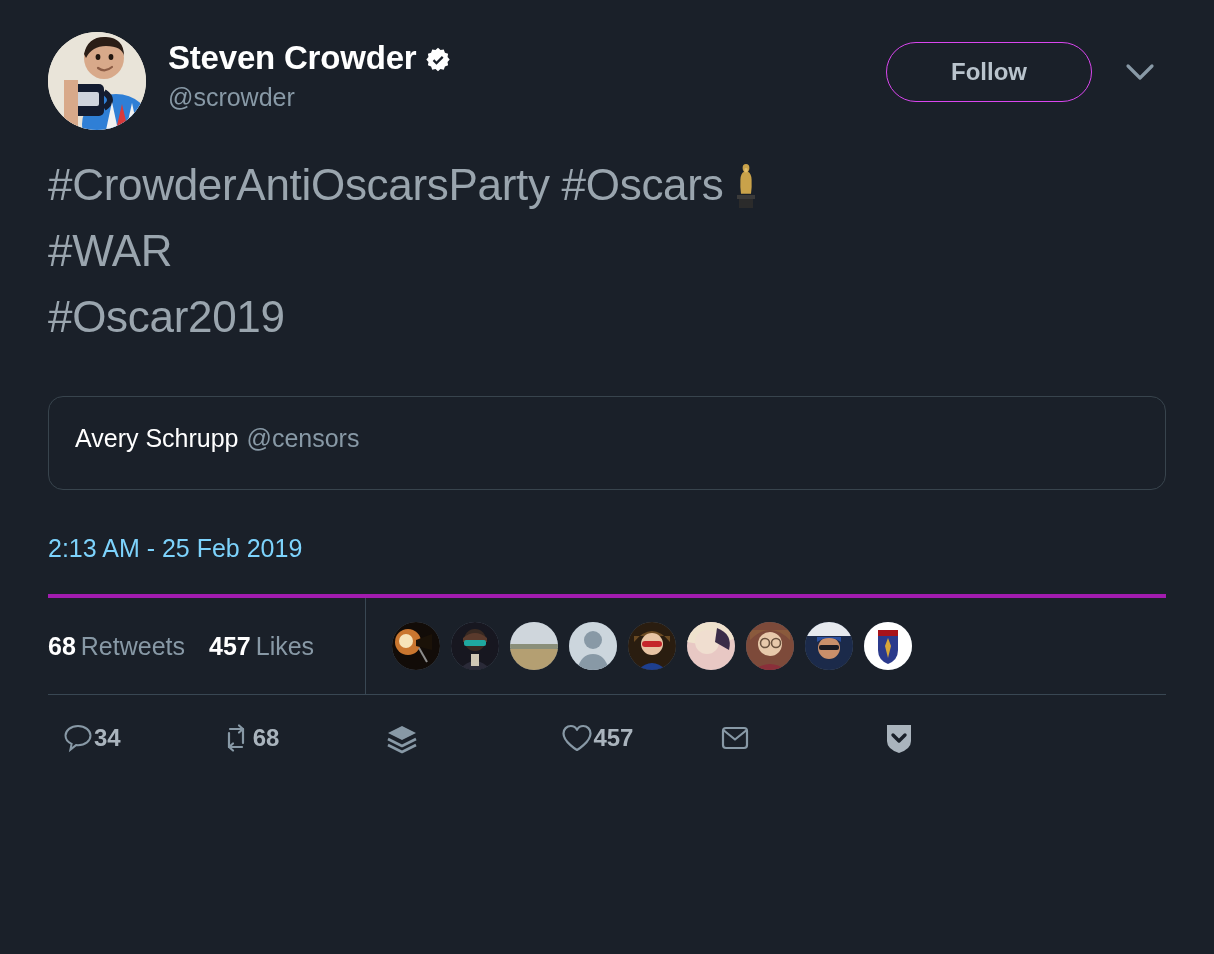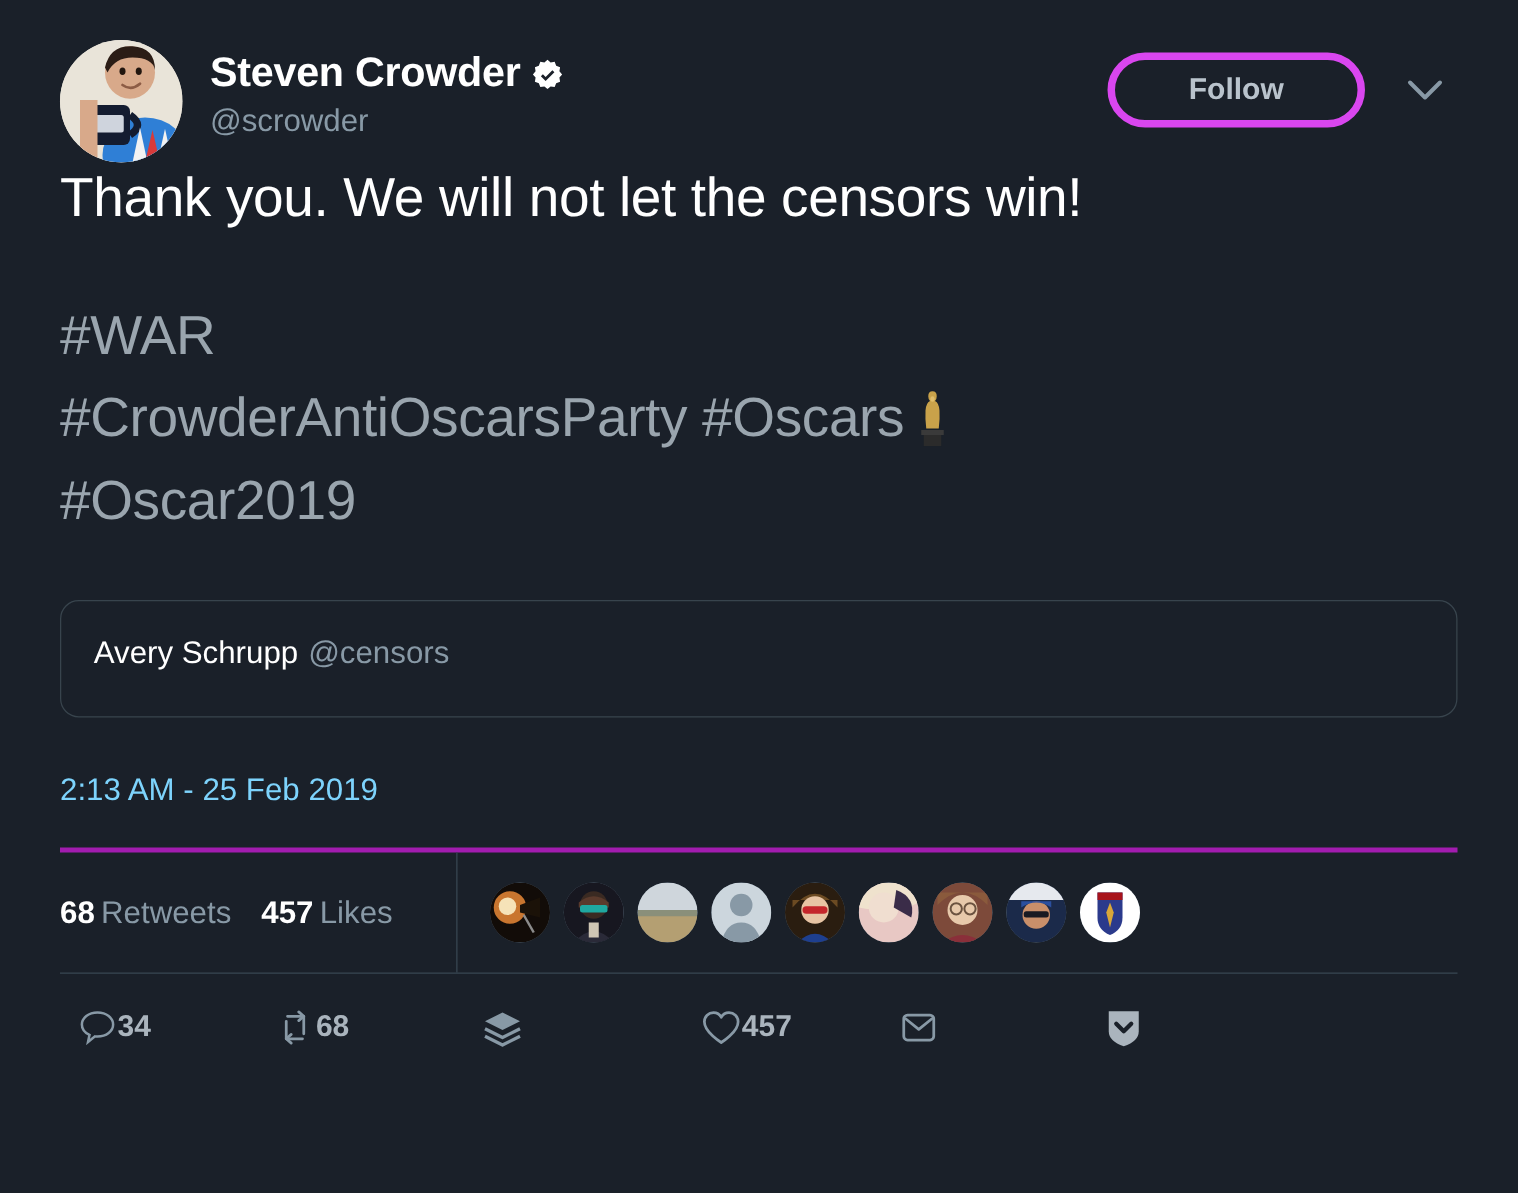--- a/index.html
+++ b/index.html
@@ -72,21 +72,21 @@
     line-height: 32px;
     margin-top: 3px;
   }
   .header-actions {
     display: flex;
     align-items: center;
     gap: 22px;
     padding-top: 10px;
   }
   .follow-btn {
-    border: 6px solid #d946ef;
+    border: 1px solid #d946ef;
     color: #b9c3cc;
     background: transparent;
     border-radius: 38px;
     font-size: 24px;
     font-weight: bold;
     font-family: "Liberation Sans", sans-serif;
     padding: 0 28px;
     height: 60px;
     min-width: 206px;
     cursor: pointer;
@@ -279,34 +279,33 @@
     <div class="header-actions">
       <button class="follow-btn">Follow</button>
       <button class="caret-btn">
         <svg width="40" height="26" viewBox="0 0 40 26" xmlns="http://www.w3.org/2000/svg" aria-hidden="true">
           <path d="M8 7 L20 19 L32 7" stroke="#8899a6" stroke-width="3.2" fill="none" stroke-linecap="round" stroke-linejoin="round"></path>
         </svg>
       </button>
     </div>
   </div>
 
-  <div class="tweet-text">Thank you. We will not let the censors win!</div>
 
   <div class="tweet-tags">
-    <div>#WAR</div>
     <div>
       <span>#CrowderAntiOscarsParty #Oscars</span><span class="oscar-emoji">
         <svg viewBox="0 0 30 46" xmlns="http://www.w3.org/2000/svg" aria-hidden="true">
           <rect x="8" y="36" width="14" height="10" fill="#2b2b2b"></rect>
           <rect x="6" y="33" width="18" height="4" fill="#3a3a3a"></rect>
           <path d="M15 2 q3.4 0 3.4 4 0 2.6-1.4 3.8 3.2 1.6 3.6 7.6 0.4 7-0.6 14.4 l-10 0 q-1-7.4-0.6-14.4 0.4-6 3.6-7.6 -1.4-1.2-1.4-3.8 0-4 3.4-4z" fill="#c9a24a"></path>
           <path d="M15 6 q1.6 0 1.8 2.4 -0.2 2-1.8 2 -1.6 0-1.8-2 0.2-2.4 1.8-2.4z" fill="#e0bd6b"></path>
         </svg>
       </span>
     </div>
+    <div>#WAR</div>
     <div>#Oscar2019</div>
   </div>
 
   <div class="quote-card">
     <div class="quote-head">
       <span class="quote-name">Avery Schrupp</span><span class="quote-handle">@censors</span>
     </div>
   </div>
 
   <div class="timestamp">2:13 AM - 25 Feb 2019</div>

